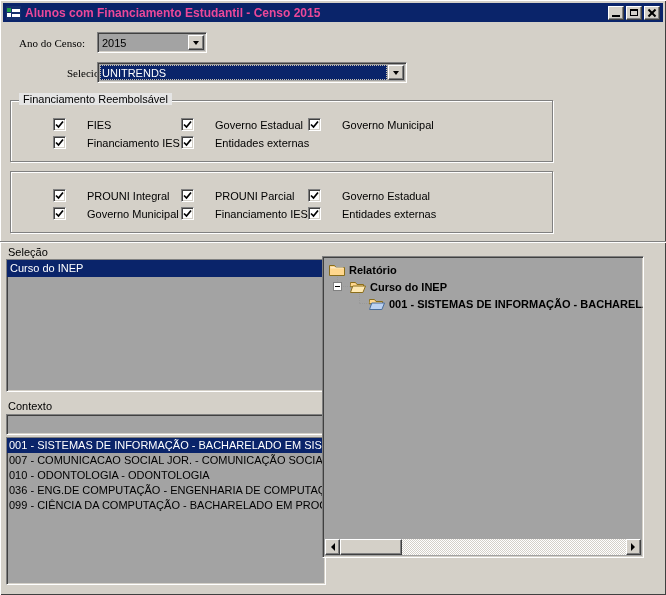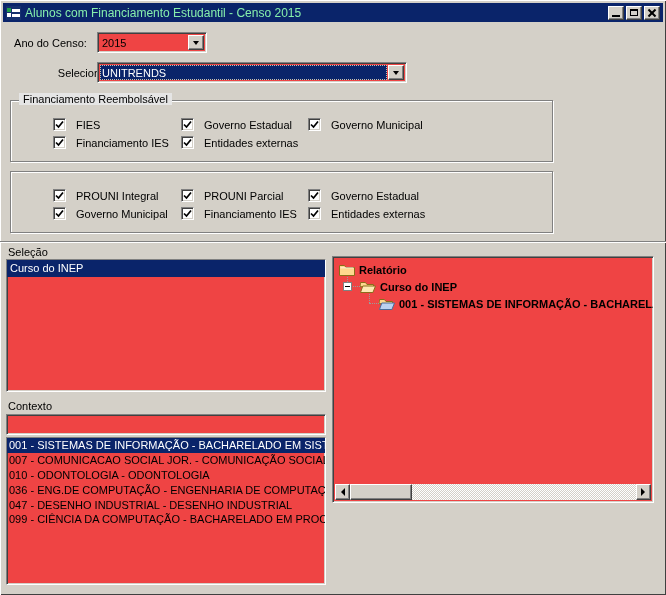--- a/index.html
+++ b/index.html
@@ -6,76 +6,76 @@
   #win{
     position:relative;width:666px;height:595px;background:#d4d0c8;
     font-family:"Liberation Sans",sans-serif;font-size:11px;color:#000;
     box-shadow:inset 1px 1px 0 #ffffff, inset -1px -1px 0 #404040;
     overflow:hidden;
   }
   
   .titlebar{position:absolute;left:3px;top:3px;right:3px;height:19px;background:#0a246a;
     display:flex;align-items:center;padding:0 2px;}
   .app-icon{width:15px;height:14px;margin:0 4px 0 1px;flex:0 0 auto;}
-  .title-text{color:#86efac;font-weight:normal;font-size:12px;white-space:nowrap;flex:1;overflow:hidden;}
+  .title-text{color:#ec4899;font-weight:bold;font-size:12px;white-space:nowrap;flex:1;overflow:hidden;}
   .tb-btns{display:flex;gap:2px;margin-right:1px;}
   .tb-btn{width:16px;height:14px;background:#d4d0c8;
     border-top:1px solid #fff;border-left:1px solid #fff;
     border-bottom:1px solid #404040;border-right:1px solid #404040;
     box-shadow:inset -1px -1px 0 #808080;
     display:flex;align-items:center;justify-content:center;box-sizing:border-box;}
   .gl-min{width:8px;height:2px;background:#000;margin-top:6px;}
   .gl-max{width:8px;height:7px;border:1px solid #000;border-top:2px solid #000;box-sizing:border-box;}
   .gl-x{position:relative;width:8px;height:8px;}
   .gl-x::before,.gl-x::after{content:"";position:absolute;left:-1px;top:3px;width:10px;height:2px;background:#000;}
   .gl-x::before{transform:rotate(45deg);}
   .gl-x::after{transform:rotate(-45deg);}
   
-  .sunken{background:#ef4444;
+  .sunken{background:#a3a3a3;
     border-top:1px solid #808080;border-left:1px solid #808080;
     border-bottom:1px solid #fff;border-right:1px solid #fff;
     box-shadow:inset 1px 1px 0 #404040, inset -1px -1px 0 #d4d0c8;box-sizing:border-box;}
   .raised{background:#d4d0c8;
     border-top:1px solid #fff;border-left:1px solid #fff;
     border-bottom:1px solid #404040;border-right:1px solid #404040;
     box-shadow:inset -1px -1px 0 #808080;box-sizing:border-box;}
   
-  .field-label{position:absolute;width:85px;left:8px;text-align:center;white-space:nowrap;}
+  .field-label{position:absolute;width:85px;left:19px;text-align:left;white-space:nowrap;font-family:Liberation Serif, serif;}
   .combo{position:absolute;height:21px;}
   .combo-text{position:absolute;left:2px;top:2px;bottom:2px;right:19px;display:flex;align-items:center;
     padding-left:2px;white-space:nowrap;overflow:hidden;}
   .combo-text.selected{background:#0a246a;color:#fff;outline:1px dotted #c8c0b0;outline-offset:-1px;}
   .combo-btn{position:absolute;right:2px;top:2px;bottom:2px;width:16px;display:flex;align-items:center;justify-content:center;}
   .arrow-down{width:0;height:0;border:3.5px solid transparent;border-top:4px solid #000;margin-top:4px;}
   
   .group{position:absolute;left:10px;width:543px;height:62px;
     border:1px solid #808080;box-shadow:inset 1px 1px 0 #fff, 1px 1px 0 #fff;box-sizing:border-box;}
   .group-title{position:absolute;top:-8px;left:8px;background:#e5e5e5;padding:0 4px;white-space:nowrap;}
-  .chk{position:absolute;display:flex;align-items:center;gap:10px;height:15px;cursor:default;padding-left:24px;}
+  .chk{position:absolute;display:flex;align-items:center;gap:21px;height:15px;cursor:default;padding-left:24px;}
   .chk .box{width:13px;height:13px;flex:0 0 auto;background:#fff;
     border-top:1px solid #808080;border-left:1px solid #808080;
     border-bottom:1px solid #fff;border-right:1px solid #fff;
     box-shadow:inset 1px 1px 0 #404040, inset -1px -1px 0 #d4d0c8;box-sizing:border-box;
     display:flex;align-items:center;justify-content:center;}
   .c1{left:18px}.c2{left:146px}.c3{left:273px}
   .r1{top:16px}.r2{top:34px}
   
   .separator{position:absolute;left:0;right:0;top:241px;height:0;
     border-top:1px solid #808080;border-bottom:1px solid #fff;}
   
   .static-label{position:absolute;left:8px;white-space:nowrap;}
   .listbox{position:absolute;overflow:hidden;}
   .li{height:17px;line-height:17px;padding-left:3px;white-space:nowrap;overflow:hidden;}
   .li.sel{background:#0a246a;color:#fff;}
   .li-sm{height:14.9px;line-height:14.9px;padding-left:2px;white-space:nowrap;overflow:hidden;}
   .li-sm.sel{background:#0a246a;color:#fff;}
   .filter-input{position:absolute;left:6px;top:414px;width:320px;height:21px;
     font-family:"Liberation Sans",sans-serif;font-size:11px;padding:2px 4px;outline:none;}
   
-  .tree{position:absolute;left:332px;top:256px;width:322px;height:247px;}
+  .tree{position:absolute;left:322px;top:256px;width:322px;height:302px;}
   .trow{position:absolute;display:flex;align-items:center;gap:4px;height:17px;font-weight:bold;white-space:nowrap;}
   .ticon{width:16px;height:13px;flex:0 0 auto;}
   .expander{width:9px;height:9px;background:#fff;border:1px solid #808080;box-sizing:border-box;
     position:absolute;display:flex;align-items:center;justify-content:center;}
   .expander .minus{width:5px;height:1px;background:#000;}
   .dot-v{position:absolute;width:0;border-left:1px dotted #9a9a9a;}
   .dot-h{position:absolute;height:0;border-top:1px dotted #9a9a9a;}
   
   .hscroll{position:absolute;left:2px;right:2px;bottom:2px;height:16px;
     background-image:conic-gradient(#fff 25%, #d4d0c8 0 50%, #fff 0 75%, #d4d0c8 0);
@@ -233,21 +233,20 @@
     <div class="li sel">Curso do INEP</div>
   </div>
 
   <div class="static-label" style="top:400px;">Contexto</div>
   <input class="filter-input sunken" type="text" value="" style="">
   <div class="listbox sunken" style="left:6px;top:437px;width:320px;height:148px;">
     <div class="li-sm sel">001 - SISTEMAS DE INFORMAÇÃO - BACHARELADO EM SISTEMAS</div>
     <div class="li-sm">007 - COMUNICACAO SOCIAL JOR. - COMUNICAÇÃO SOCIAL - J</div>
     <div class="li-sm">010 - ODONTOLOGIA - ODONTOLOGIA</div>
     <div class="li-sm">036 - ENG.DE COMPUTAÇÃO - ENGENHARIA DE COMPUTAÇÃO</div>
-    <div class="li-sm">047 - DESENHO INDUSTRIAL - DESENHO INDUSTRIAL</div>
     <div class="li-sm">099 - CIÊNCIA DA COMPUTAÇÃO - BACHARELADO EM PROCESSA</div>
   </div>
 
   <div class="tree sunken">
 
     <div class="dot-v" style="left:14px;top:14px;height:11px;"></div>
     <div class="dot-h" style="left:20px;top:29px;width:7px;"></div>
     <div class="dot-v" style="left:36px;top:34px;height:12px;"></div>
     <div class="dot-h" style="left:36px;top:46px;width:10px;"></div>
 

